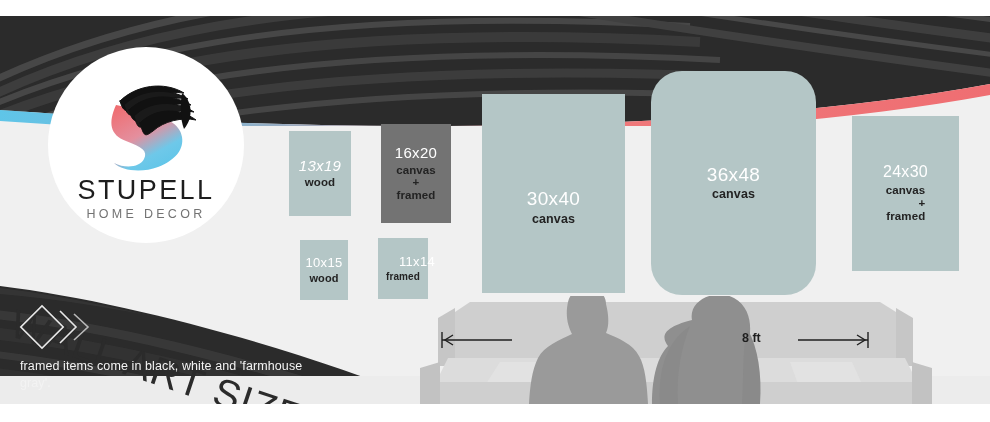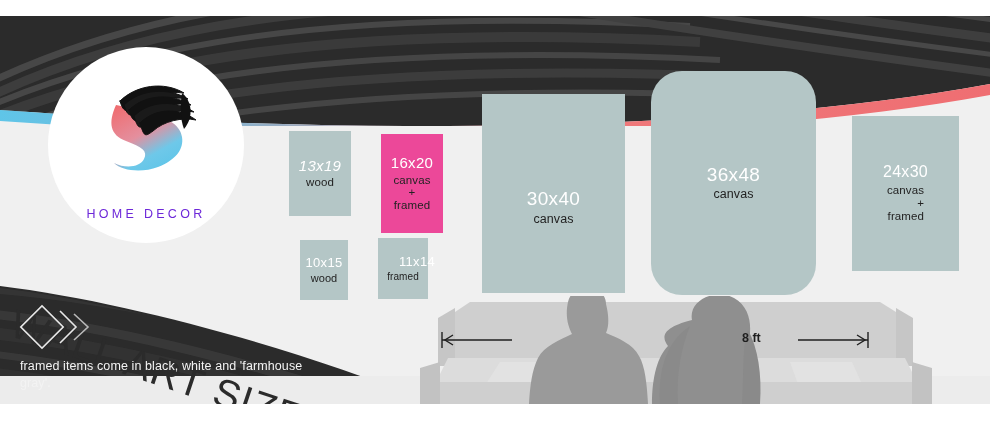--- a/index.html
+++ b/index.html
@@ -63,21 +63,21 @@
     letter-spacing:2.4px;
     color:#1d1d1d;
     font-weight:400;
   }
   .logo-sub{
     position:absolute; left:0; right:0; top:160px;
     text-align:center;
     font-family:"Liberation Sans", sans-serif;
     font-size:12.5px;
     letter-spacing:3.3px;
-    color:#6d28d9;
+    color:#737373;
     font-weight:400;
   }
 
   
   .headline{
     position:absolute;
     left:12px; top:300px;
     transform-origin:0 50%;
     transform:rotate(18.5deg);
     font-family:"Liberation Sans", sans-serif;
@@ -124,21 +124,21 @@
   .frame .sz{
     color:#ffffff;
     font-family:"Liberation Sans", sans-serif;
     font-weight:400;
     line-height:1.05;
     letter-spacing:0.3px;
   }
   .frame .ty{
     color:#232323;
     font-family:"Liberation Sans", sans-serif;
-    font-weight:400;
+    font-weight:700;
     line-height:1.12;
     letter-spacing:0.1px;
   }
 
   
   .scene{
     position:absolute;
     left:0; top:296px;
     width:990px; height:108px;
     z-index:8;
@@ -212,21 +212,21 @@
     </svg>
   </div>
 
   <div id="frames-layer">
       <div class="frame" style="left: 289px; top: 131px; width: 62px; height: 85px; background: rgb(180, 198, 198);">
         <div class="sz" style="font-size: 15px; font-style: italic;">13x19</div>
         <div class="ty" style="font-size: 11.5px; margin-top: 3px;">
           <div>wood</div>
         </div>
       </div>
-      <div class="frame" style="left: 381px; top: 124px; width: 62px; height: 99px; background: #ec4899; margin-top: 10px;">
+      <div class="frame" style="left: 381px; top: 124px; width: 70px; height: 99px; background: #737373;">
         <div class="sz" style="font-size: 15px;">16x20</div>
         <div class="ty" style="font-size: 11.5px; margin-top: 3px;">
           <div>canvas</div>
           <div>+</div>
           <div>framed</div>
         </div>
       </div>
       <div class="frame" style="left: 300px; top: 240px; width: 48px; height: 60px; background: rgb(180, 198, 198);">
         <div class="sz" style="font-size: 13px;">10x15</div>
         <div class="ty" style="font-size: 11px; margin-top: 3px;">
@@ -364,18 +364,19 @@
         <g fill="none" stroke="#111111" stroke-linecap="round">
           <path d="M34,30 C50,14 78,10 98,22 C82,20 62,24 50,34 C42,40 38,44 34,30 Z" stroke-width="1" fill="#111111"></path>
           <path d="M38,34 C54,18 82,16 102,28 C86,25 66,29 54,39 C46,45 42,48 38,34 Z" stroke-width="1" fill="#1a1a1a"></path>
           <path d="M43,39 C59,23 86,22 105,34 C90,31 70,35 58,45 C50,51 47,53 43,39 Z" stroke-width="1" fill="#111111"></path>
           <path d="M48,45 C64,29 90,29 108,41 C93,38 74,42 62,52 C54,58 52,59 48,45 Z" stroke-width="1" fill="#1a1a1a"></path>
           <path d="M54,52 C70,36 94,37 110,49 C96,46 78,50 67,60 C59,66 58,66 54,52 Z" stroke-width="1" fill="#111111"></path>
           <path d="M96,22 C106,30 108,46 98,58 C94,48 94,34 96,22 Z" fill="#111111" stroke-width="0"></path>
         </g>
       </svg>
     </div>
+    <div class="logo-word">STUPELL</div>
     <div class="logo-sub">HOME DECOR</div>
   </div>
 
   <div class="topstrip"></div>
   <div class="bottomstrip"></div>
 </div>
 
 </body></html>

